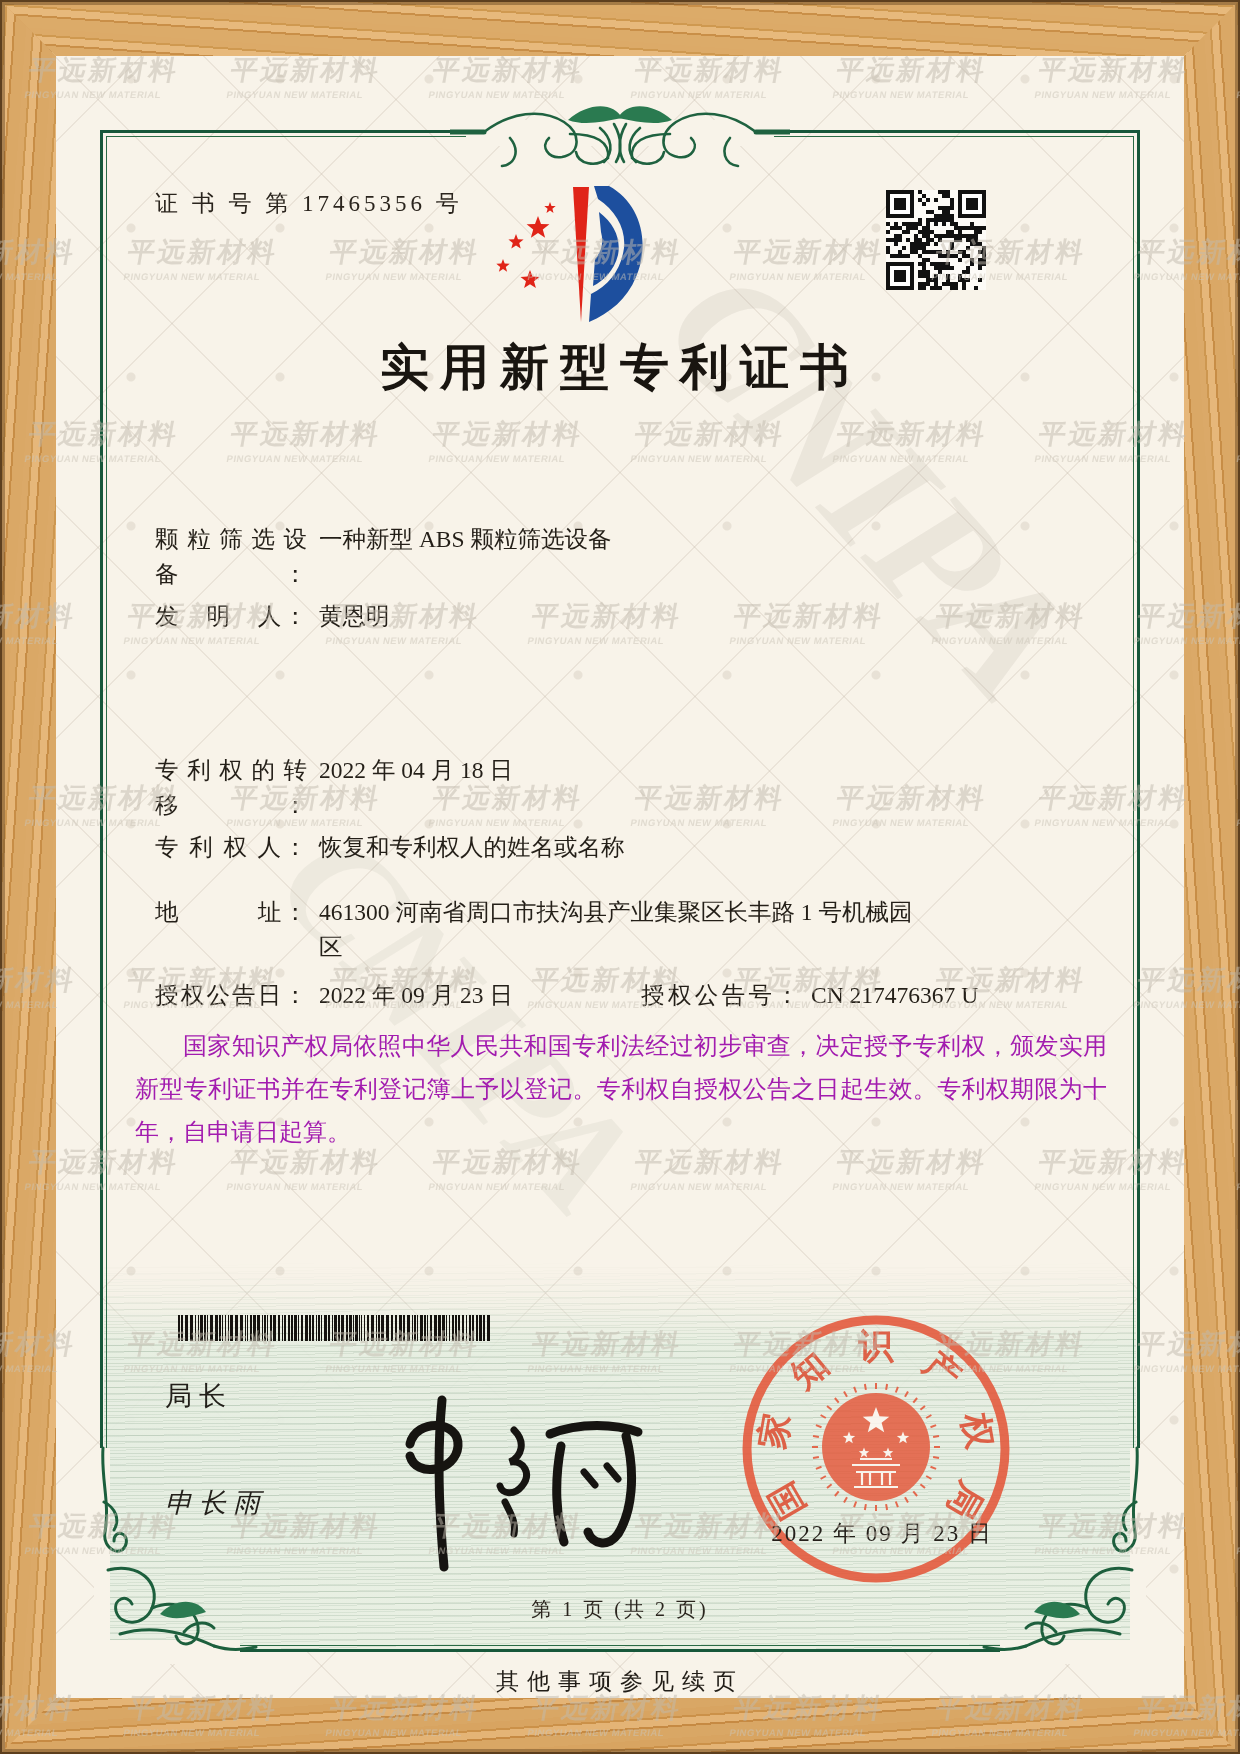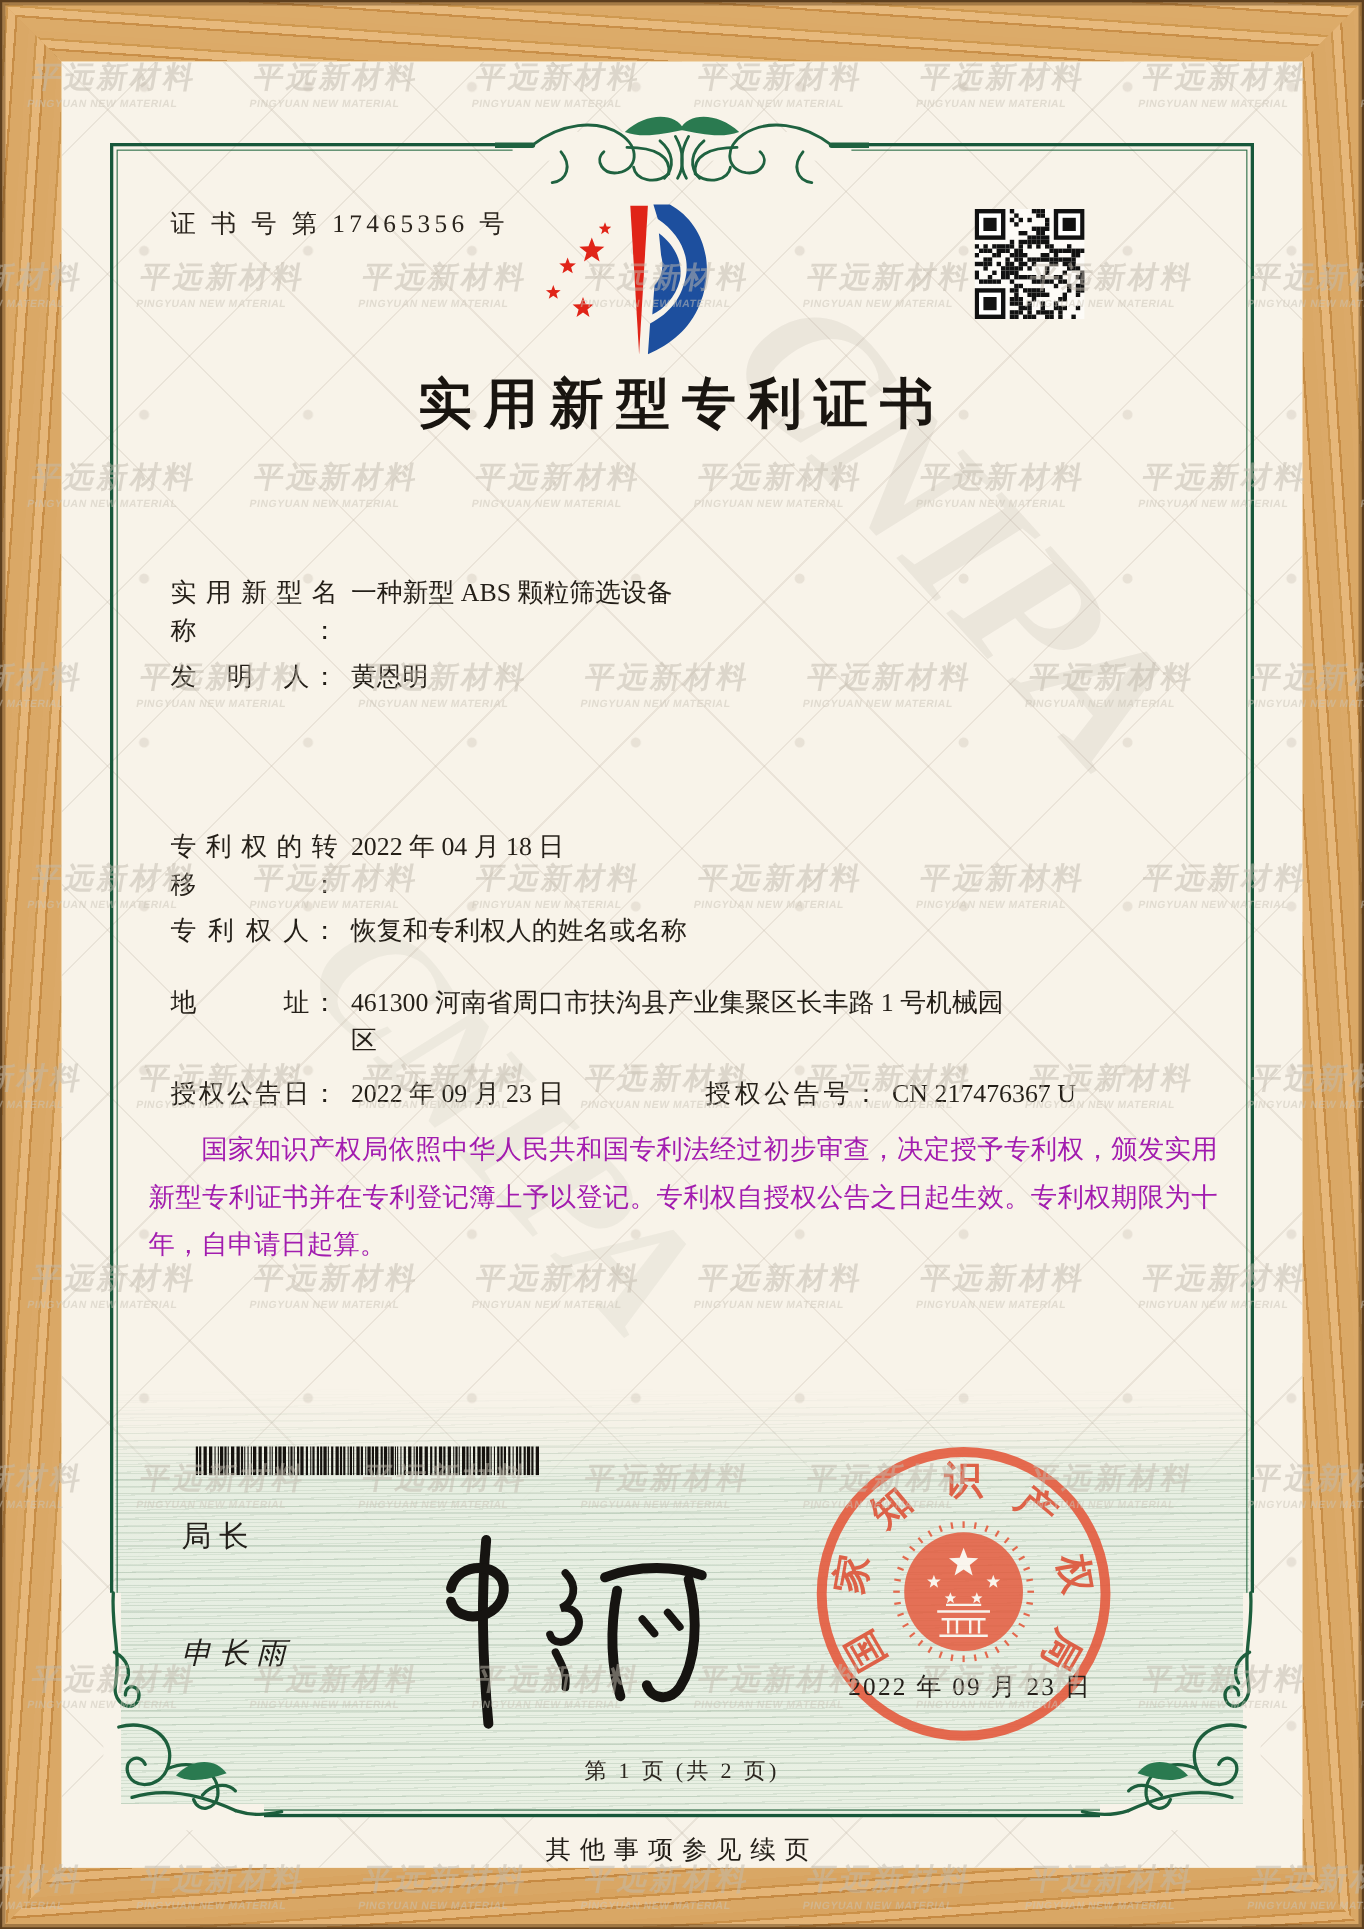--- a/index.html
+++ b/index.html
@@ -377,21 +377,21 @@
         <rect x="76" y="4" width="20" height="20" fill="#fff"></rect>
         <rect x="80" y="8" width="12" height="12" fill="#111"></rect>
         <rect x="0" y="72" width="28" height="28" fill="#111"></rect>
         <rect x="4" y="76" width="20" height="20" fill="#fff"></rect>
         <rect x="8" y="80" width="12" height="12" fill="#111"></rect>
       </svg>
 
     <div class="abs" id="title">实用新型专利证书</div>
 
     <div class="row" style="top:466px">
-      <span class="lab">实用新型名称：</span><span class="val">一种新型 ABS 颗粒筛选设备</span>
+      <span class="lab">颗粒筛选设备：</span><span class="val">一种新型 ABS 颗粒筛选设备</span>
     </div>
     <div class="row" style="top:543px">
       <span class="lab">发　明　人：</span><span class="val">黄恩明</span>
     </div>
     <div class="row" style="top:697px">
       <span class="lab">专利权的转移：</span><span class="val">2022 年 04 月 18 日</span>
     </div>
     <div class="row" style="top:774px">
       <span class="lab">专 利 权 人：</span><span class="val">恢复和专利权人的姓名或名称</span>
     </div>

